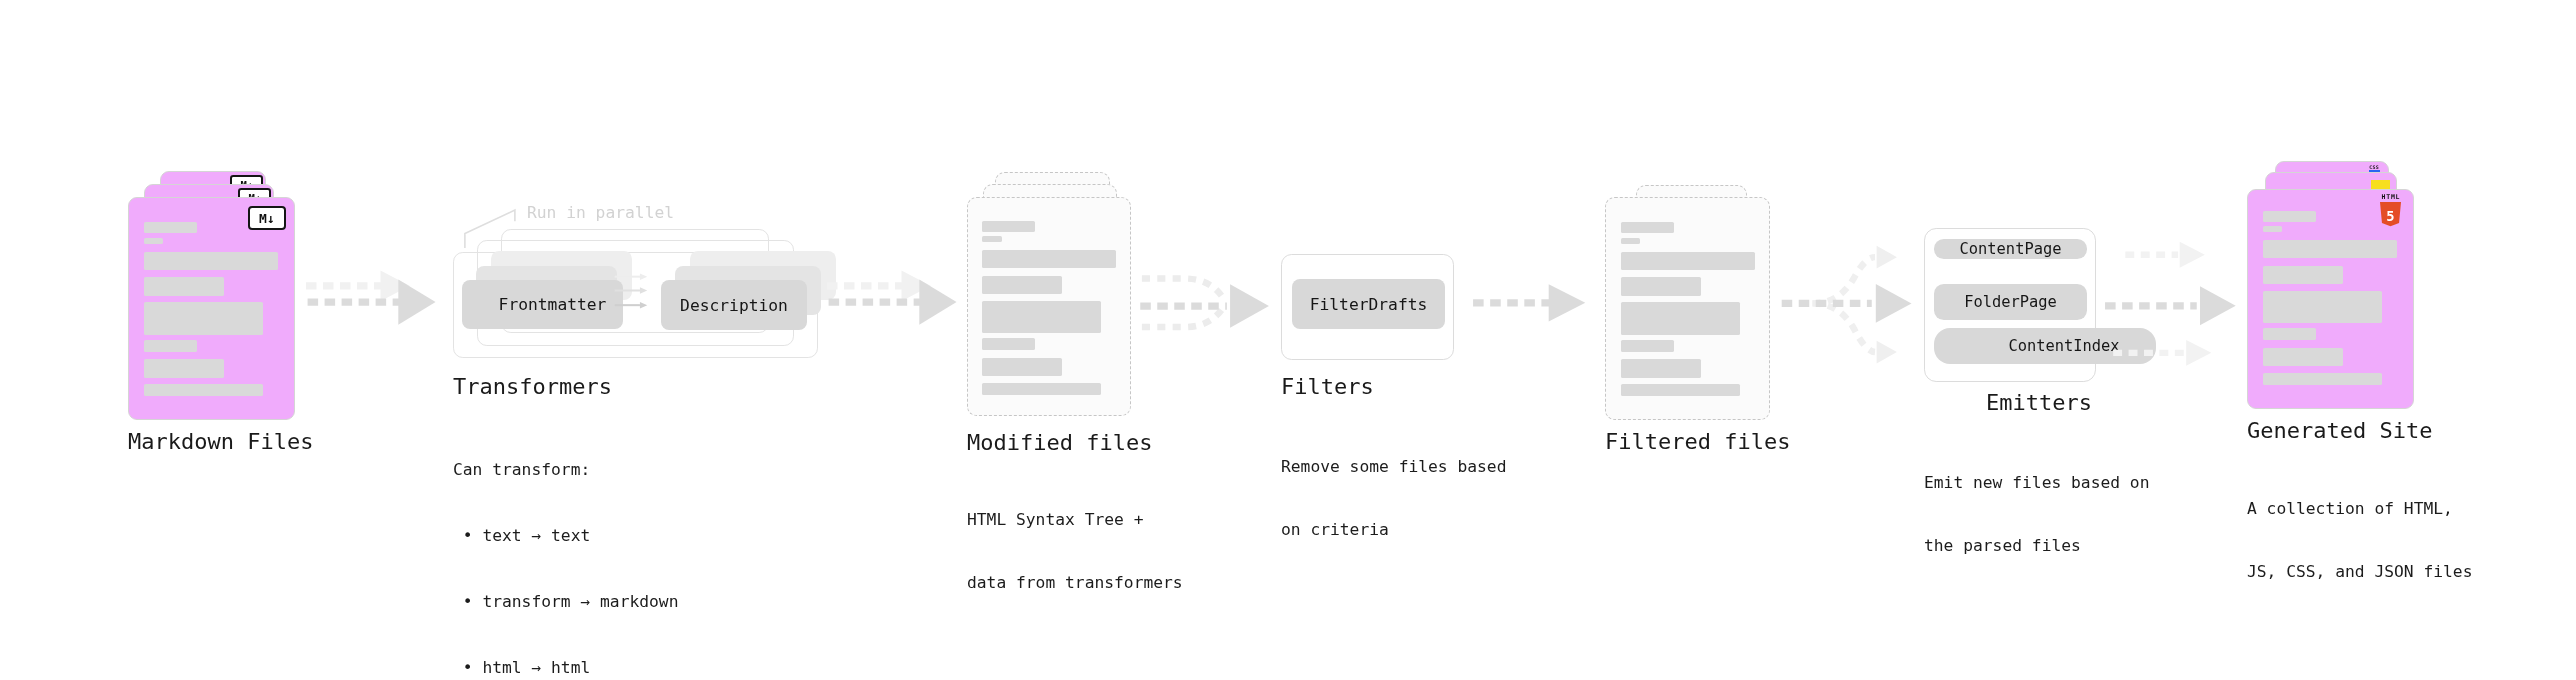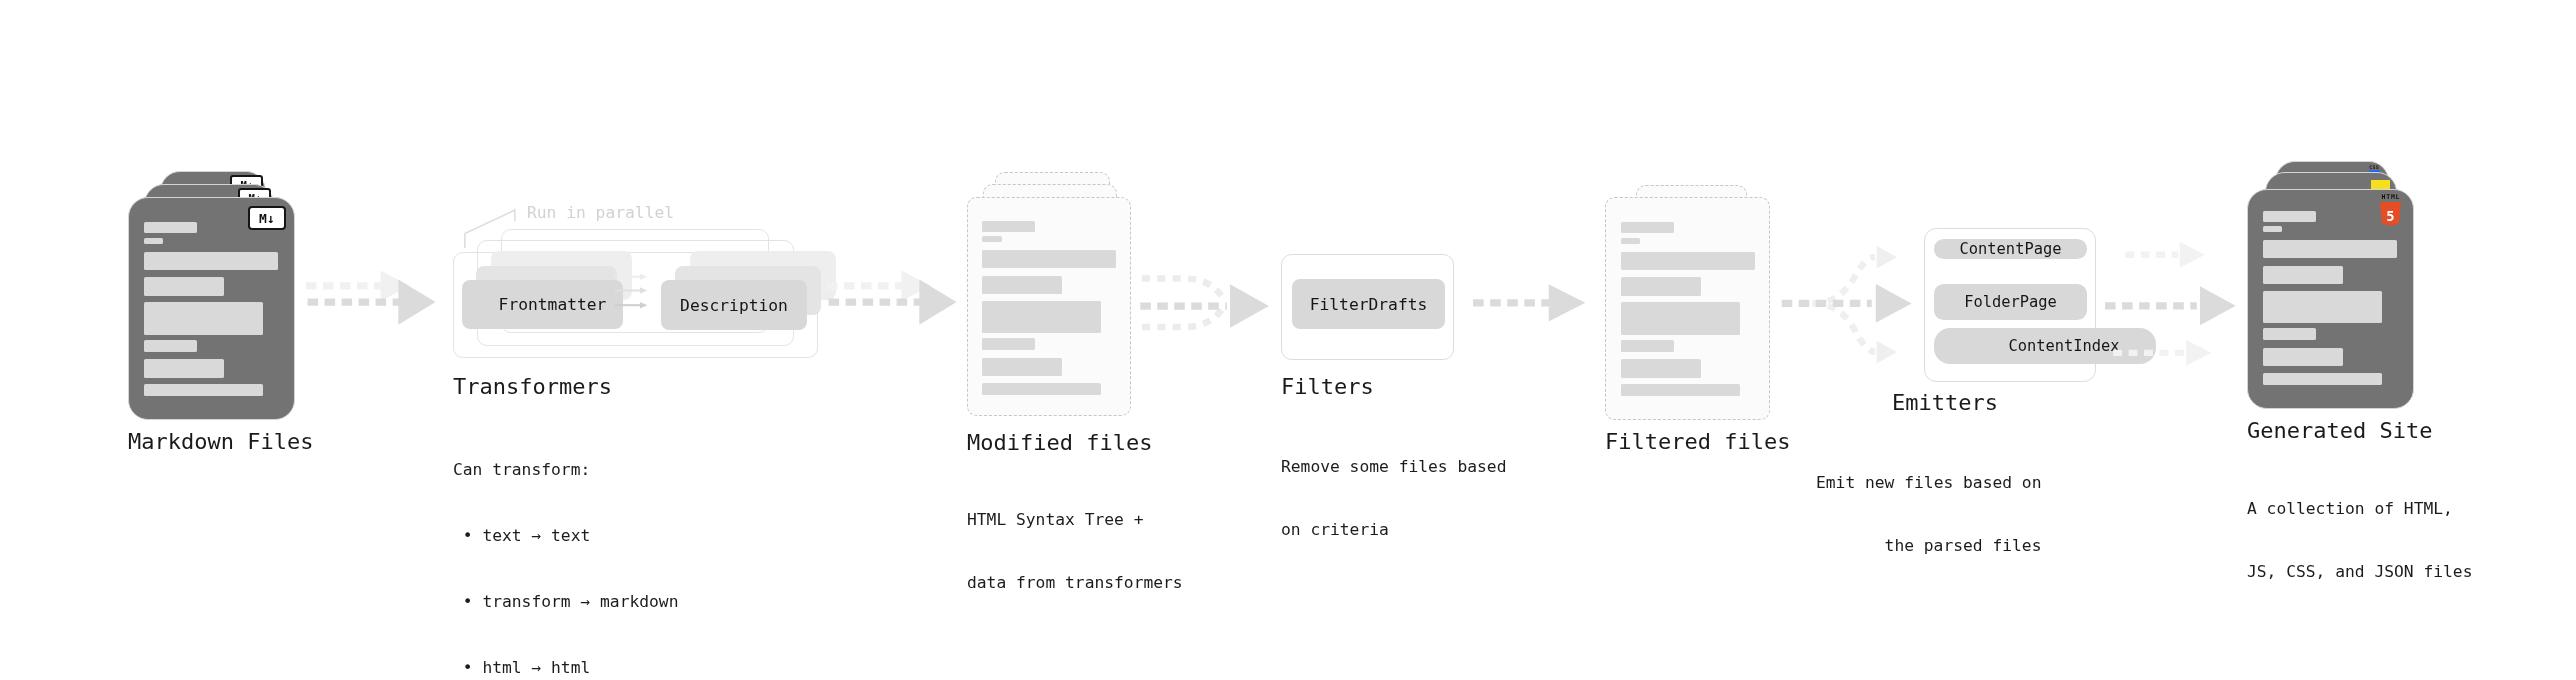--- a/index.html
+++ b/index.html
@@ -1,20 +1,20 @@
 <!DOCTYPE html>
 <html style="font-size:13px"><head>
 <meta charset="utf-8">
 <style>
   html,body{margin:0;padding:0;background:#ffffff;}
   .canvas{position:relative;width:2576px;height:681px;background:#ffffff;overflow:hidden;
           font-family:"DejaVu Sans Mono",monospace;color:#1a1a1a;}
   .abs{position:absolute;}
   
-  .card{position:absolute;background:#737373;border:1.6px solid #d5d5d5;border-radius:20px;box-sizing:border-box;padding-left:43px;}
+  .card{position:absolute;background:#f0abfc;border:1.6px solid #d5d5d5;border-radius:9px;box-sizing:border-box;padding-left:43px;}
   .card-dashed{position:absolute;background:#fbfbfb;border:1.6px dashed #c6c6c6;border-radius:9.8px;box-sizing:border-box;}
   .bars{position:absolute;left:14.6px;top:24.4px;}
   .bar{background:#d9d9d9;border-radius:1.6px;}
   
   .mk-badge{position:absolute;background:#ffffff;border:2.4px solid #151515;border-radius:4.1px;
             display:flex;align-items:center;justify-content:center;font-weight:bold;color:#111;}
   .mk-badge.big{width:34px;height:20.3px;font-size:13px;right:8.1px;top:8.1px;}
   .mk-badge.mini{width:29px;height:16.3px;font-size:10.6px;border-width:2px;border-radius:3.3px;right:1.6px;top:3.3px;}
   
   .frame{position:absolute;border:1.6px solid #e3e3e3;border-radius:9.8px;background:transparent;box-sizing:border-box;}
@@ -182,22 +182,22 @@
     <polygon points="124,129 124,157 149,143" fill="#efefef"></polygon>
     <line x1="7" y1="83" x2="118" y2="83" stroke="#dbdbdb" stroke-width="9" stroke-dasharray="13 8"></line>
     <polygon points="123,59 123,107 167,83" fill="#dbdbdb"></polygon>
   </svg>
 
   <div>
     <div class="panel" style="left:1924px;top:228px;width:172px;height:154px;border-radius:12.2px;"></div>
     <div class="chip" style="left:1934px;top:239px;width:153px;height:20px;border-radius:9.8px;font-size:15.4px;">ContentPage</div>
     <div class="chip" style="left:1934px;top:284px;width:153px;height:36px;border-radius:9.8px;font-size:15.4px;">FolderPage</div>
     <div class="chip" style="left:1934px;top:328px;width:184px;height:36px;border-radius:16px;font-size:15.4px;padding-left:38px;">ContentIndex</div>
-    <div class="title" style="left:1892px;top:391px;">Emitters</div>
-    <div class="desc" style="left:1816px;top:430px;text-align:right;">
+    <div class="title" style="left:1986px;top:391px;">Emitters</div>
+    <div class="desc" style="left:1924px;top:430px;">
       <div>Emit new files based on</div>
       <div>the parsed files</div>
     </div>
   </div>
 
   <svg class="abs" style="left:2101px;top:236px;" width="142" height="138" viewBox="0 0 175 170">
     <line x1="30" y1="23" x2="95" y2="23" stroke="#f2f2f2" stroke-width="8" stroke-dasharray="11 8"></line>
     <polygon points="97,7 97,39 128,23" fill="#f2f2f2"></polygon>
     <line x1="5" y1="86" x2="118" y2="86" stroke="#dbdbdb" stroke-width="9" stroke-dasharray="13 8"></line>
     <polygon points="122,62 122,110 166,86" fill="#dbdbdb"></polygon>

